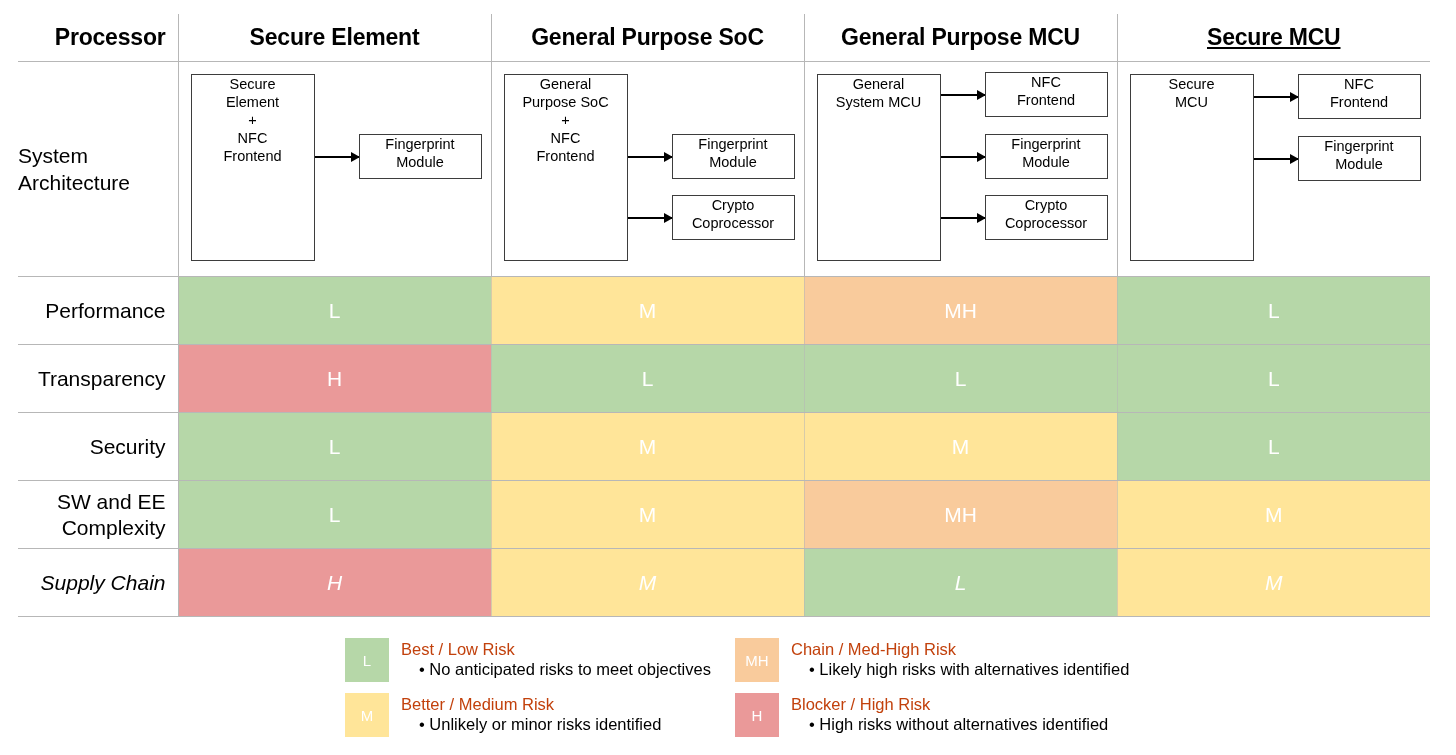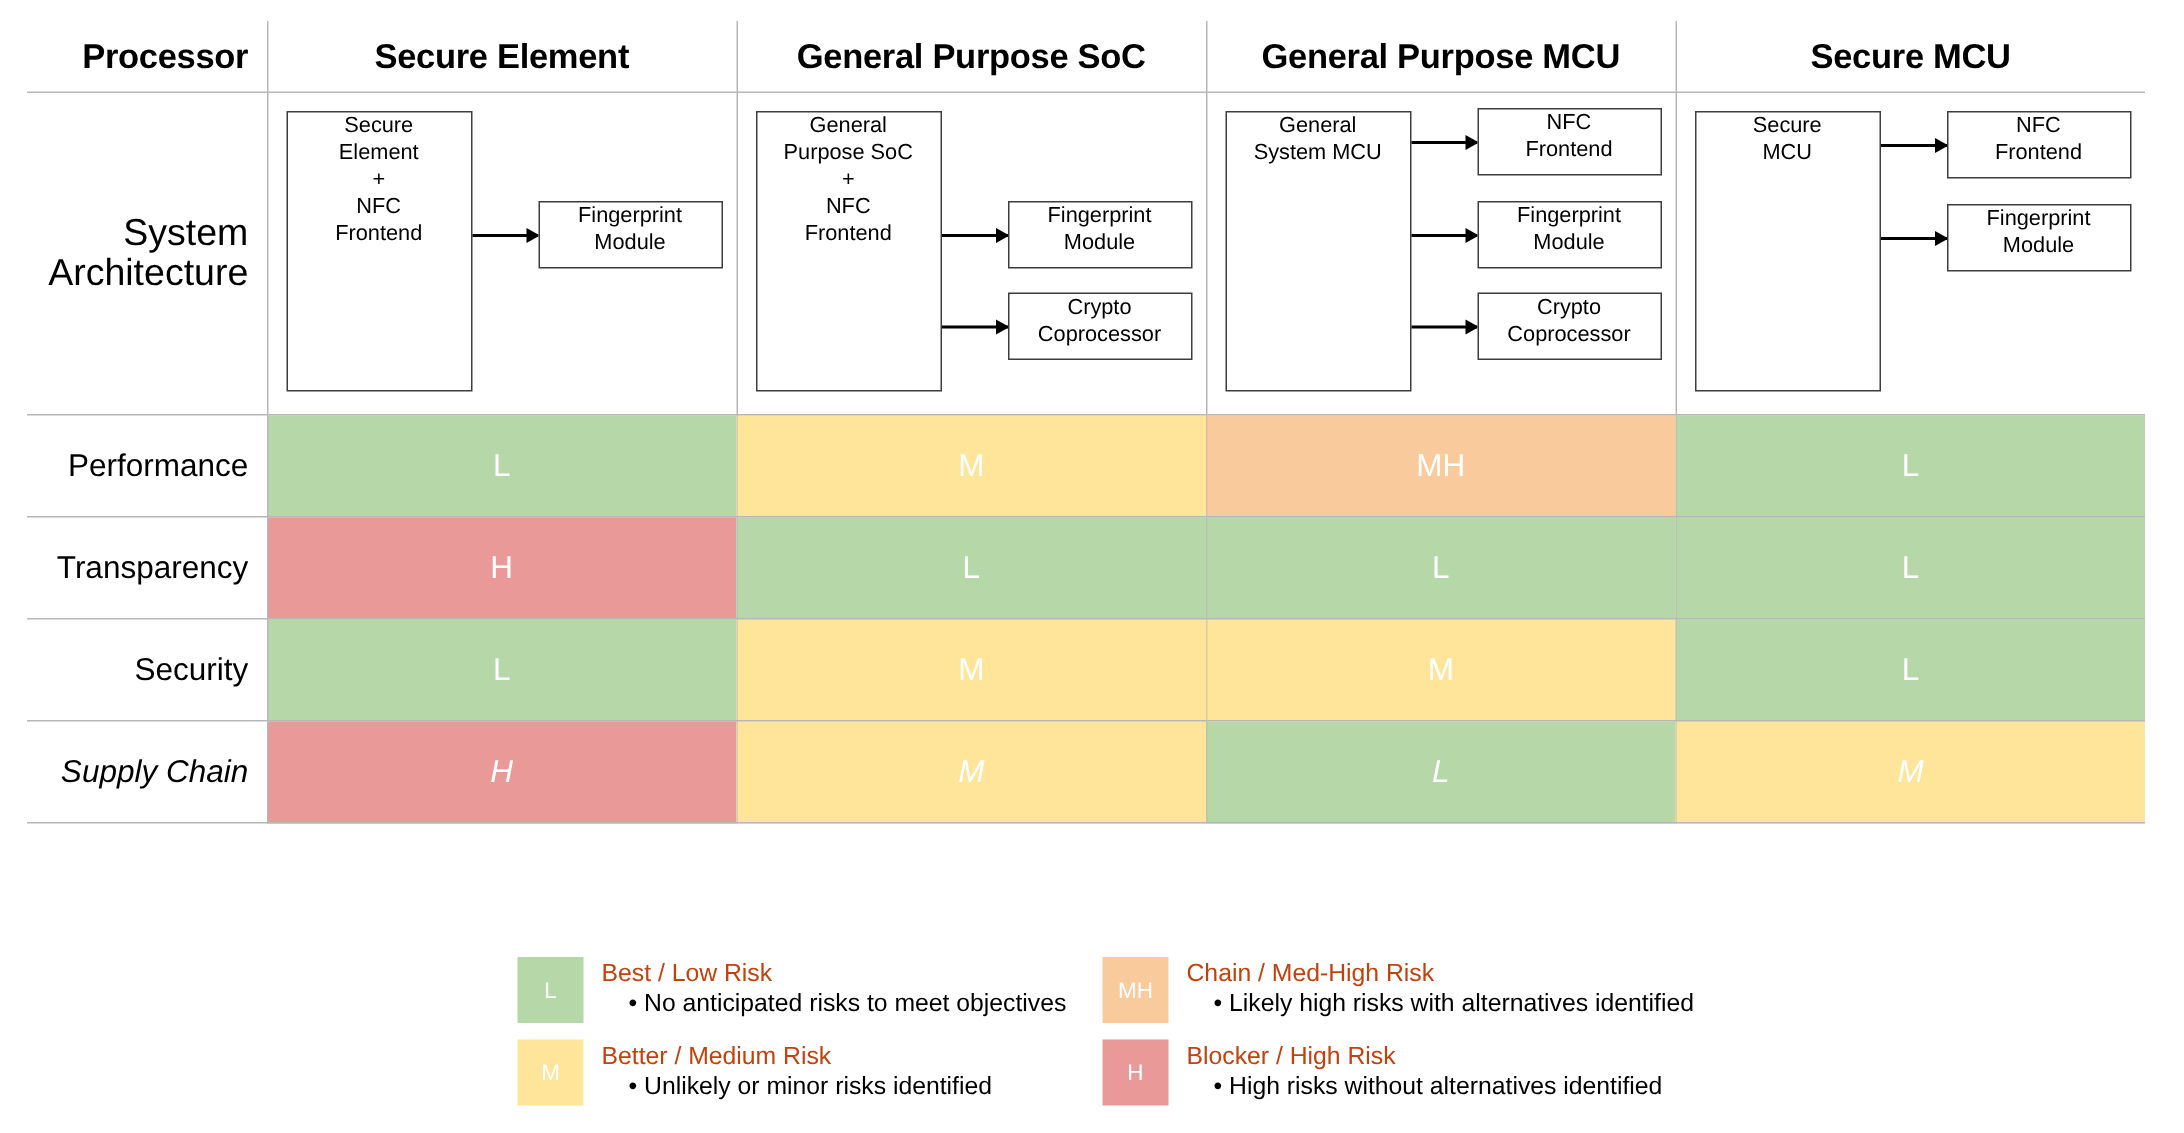--- a/index.html
+++ b/index.html
@@ -50,33 +50,33 @@
     letter-spacing: -0.2px;
   }
   .hdr-row th.hdr-label {
     text-align: right;
     padding-right: 12px;
     border-right: 1px solid #b7b7b7;
   }
   .hdr-row th.hdr-col {
     border-right: 1px solid #b7b7b7;
   }
-  .hdr-row th.hdr-col.last { border-right: none; }
+  .hdr-row th.hdr-col.last { border-right: none; text-decoration: underline; }
 
   
   .arch-row td {
     height: 214px;
     border-bottom: 1px solid #b7b7b7;
     border-right: 1px solid #b7b7b7;
   }
   .arch-row td.arch-last { border-right: none; }
   .arch-row td.row-label {
-    text-align: right;
+    text-align: left;
     padding-right: 12px;
-    font-size: 25px;
+    font-size: 21px;
     line-height: 27px;
   }
 
   
   .rate-row td {
     height: 67px;
     border-bottom: 1px solid #b7b7b7;
   }
   .rate-row td.row-label {
     text-align: right;
@@ -327,20 +327,30 @@
     </tr>
 
     <tr class="rate-row">
       <td class="row-label">Security</td>
       <td class="cell sep-r" style="background: rgb(182, 215, 168);">L</td>
       <td class="cell sep-r" style="background: rgb(255, 229, 153);">M</td>
       <td class="cell sep-r" style="background: rgb(255, 229, 153);">M</td>
       <td class="cell" style="background: rgb(182, 215, 168);">L</td>
     </tr>
 
+    <tr class="rate-row">
+      <td class="row-label">
+        <div>SW and EE</div>
+        <div>Complexity</div>
+      </td>
+      <td class="cell sep-r" style="background: rgb(182, 215, 168);">L</td>
+      <td class="cell sep-r" style="background: rgb(255, 229, 153);">M</td>
+      <td class="cell sep-r" style="background: rgb(249, 203, 156);">MH</td>
+      <td class="cell" style="background: rgb(255, 229, 153);">M</td>
+    </tr>
 
     <tr class="rate-row last">
       <td class="row-label">Supply Chain</td>
       <td class="cell sep-r" style="background: rgb(234, 153, 153);">H</td>
       <td class="cell sep-r" style="background: rgb(255, 229, 153);">M</td>
       <td class="cell sep-r" style="background: rgb(182, 215, 168);">L</td>
       <td class="cell" style="background: rgb(255, 229, 153);">M</td>
     </tr>
   </tbody>
     </table>

